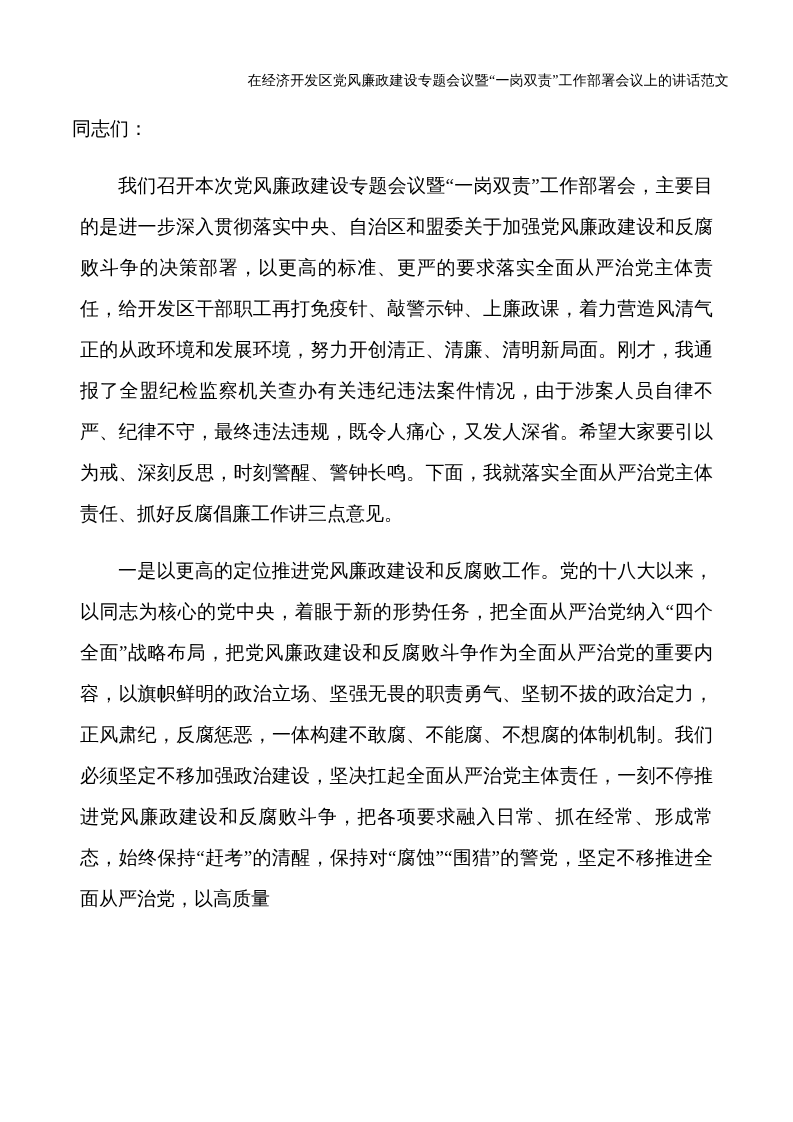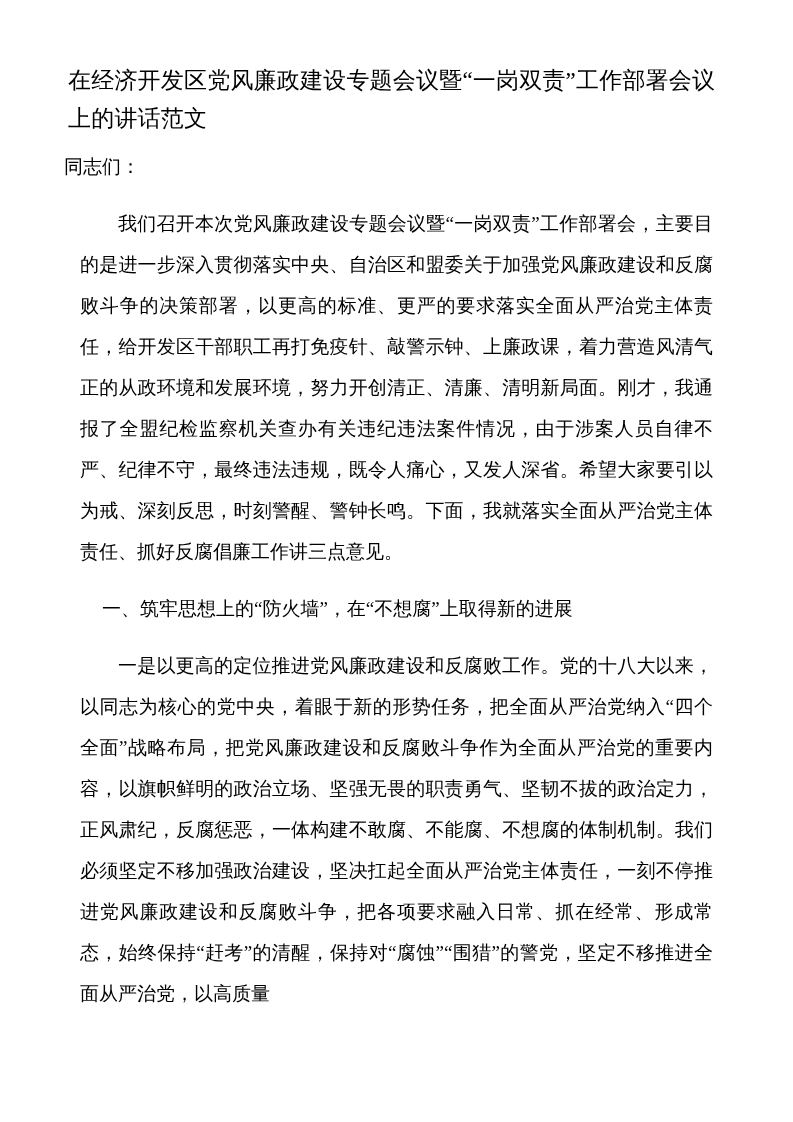--- a/index.html
+++ b/index.html
@@ -15,31 +15,31 @@
     overflow: hidden;
   }
   .page {
     width: 793px;
     height: 1122px;
     box-sizing: border-box;
     padding: 62px 64px 40px 64px;
     position: relative;
   }
   .doc-title {
-    font-size: 23px;
+    font-size: 14px;
     line-height: 38px;
-    text-align: left;
+    text-align: right;
     font-weight: normal;
     margin: 0 0 2px 4px;
     letter-spacing: 0.2px;
   }
   .salutation {
     font-size: 19px;
     line-height: 41px;
-    margin: 8px 0 0 0;
+    margin: 8px 0 0 8px;
     text-align: left;
   }
   p.body-par {
     font-size: 19px;
     line-height: 41px;
     margin: 16px;
     text-align: justify;
     text-justify: inter-ideograph;
     text-indent: 2em;
   }
@@ -58,17 +58,16 @@
 <body>
 
 <div class="page">
 
   <h1 class="doc-title">在经济开发区党风廉政建设专题会议暨“一岗双责”工作部署会议上的讲话范文</h1>
 
   <p class="salutation">同志们：</p>
 
   <p class="body-par">我们召开本次党风廉政建设专题会议暨“一岗双责”工作部署会，主要目的是进一步深入贯彻落实中央、自治区和盟委关于加强党风廉政建设和反腐败斗争的决策部署，以更高的标准、更严的要求落实全面从严治党主体责任，给开发区干部职工再打免疫针、敲警示钟、上廉政课，着力营造风清气正的从政环境和发展环境，努力开创清正、清廉、清明新局面。刚才，我通报了全盟纪检监察机关查办有关违纪违法案件情况，由于涉案人员自律不严、纪律不守，最终违法违规，既令人痛心，又发人深省。希望大家要引以为戒、深刻反思，时刻警醒、警钟长鸣。下面，我就落实全面从严治党主体责任、抓好反腐倡廉工作讲三点意见。</p>
 
-  <p class="section-head">一、筑牢思想上的“防火墙”，在“不想腐”上取得新的进展</p>
 
   <p class="body-par"><span class="lead-bold">一是以更高的定位推进党风廉政建设和反腐败工作。</span><span>党的十八大以来，以同志为核心的党中央，着眼于新的形势任务，把全面从严治党纳入“四个全面”战略布局，把党风廉政建设和反腐败斗争作为全面从严治党的重要内容，以旗帜鲜明的政治立场、坚强无畏的职责勇气、坚韧不拔的政治定力，正风肃纪，反腐惩恶，一体构建不敢腐、不能腐、不想腐的体制机制。我们必须坚定不移加强政治建设，坚决扛起全面从严治党主体责任，一刻不停推进党风廉政建设和反腐败斗争，把各项要求融入日常、抓在经常、形成常态，始终保持“赶考”的清醒，保持对“腐蚀”“围猎”的警党，坚定不移推进全面从严治党，以高质量</span></p>
 
 </div>
 
 </body></html>

